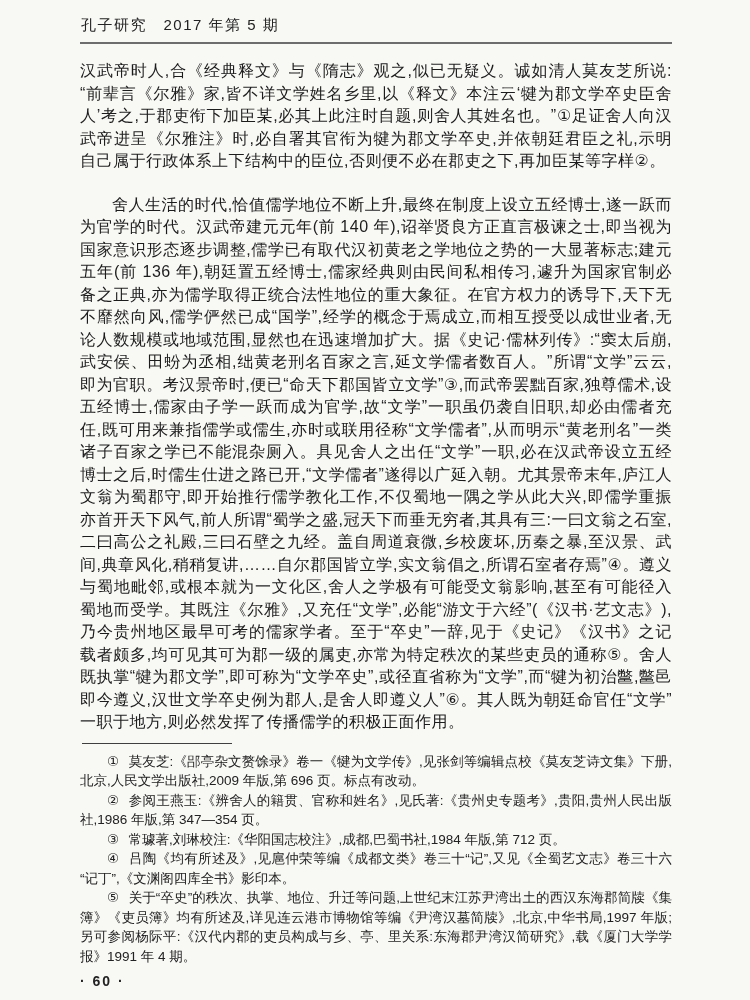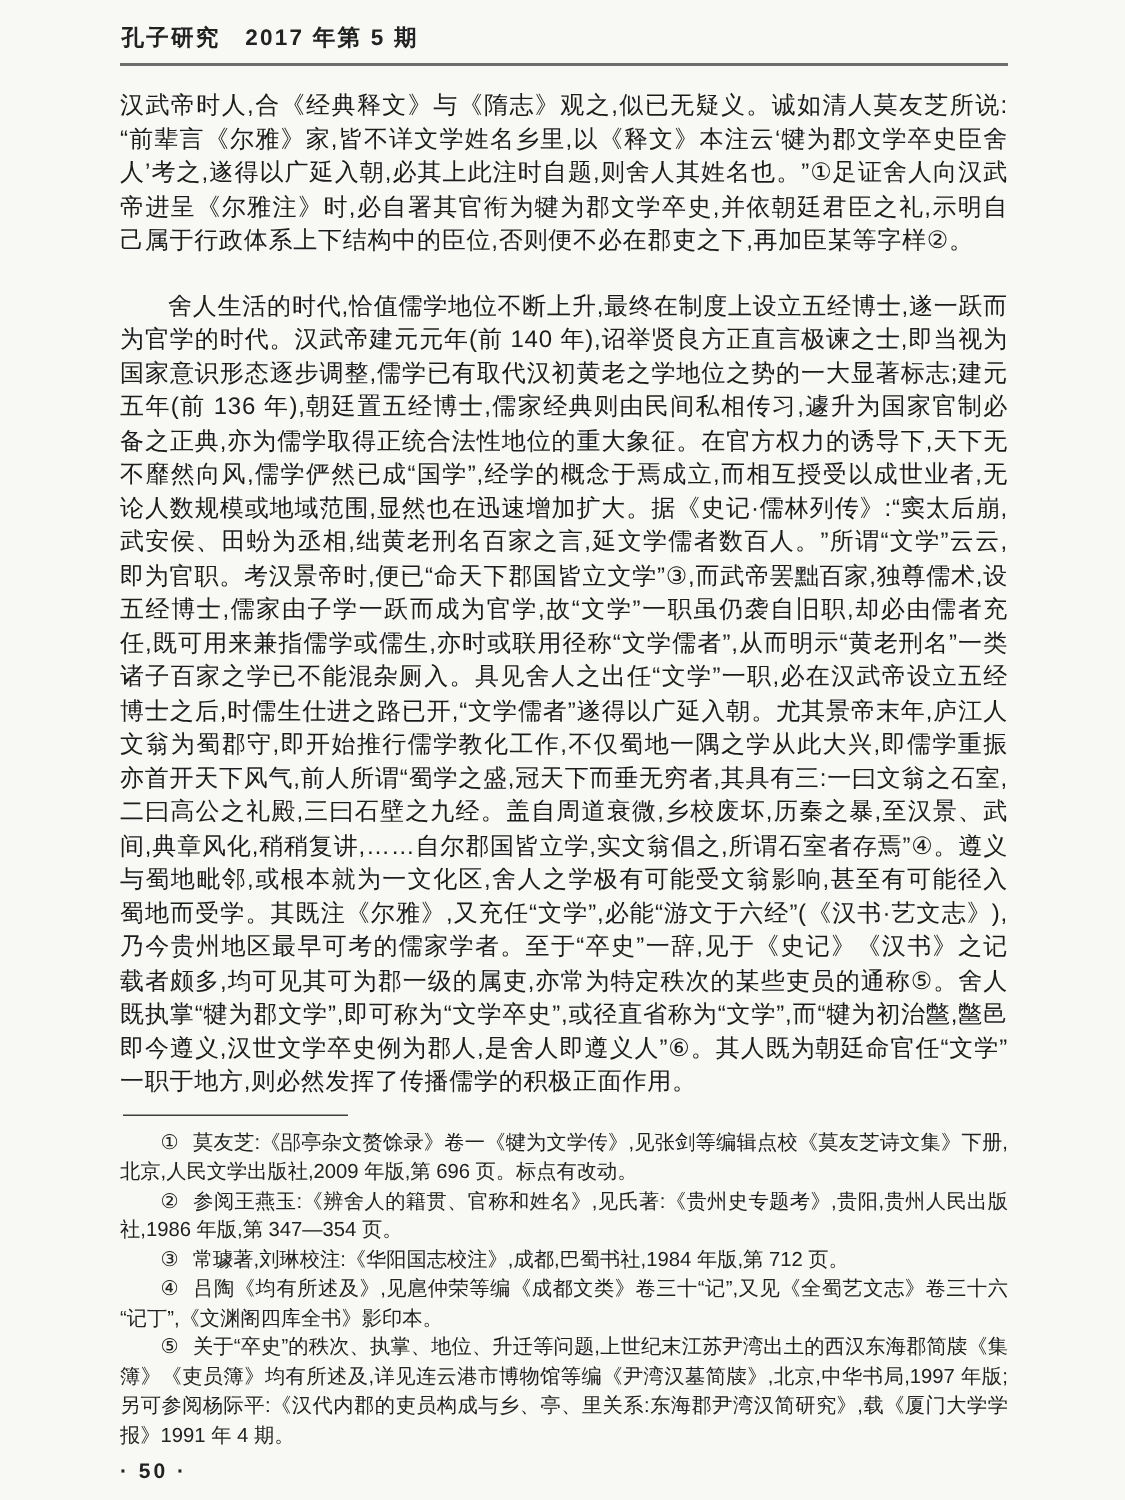--- a/index.html
+++ b/index.html
@@ -14,21 +14,21 @@
     margin: 0 auto;
     background: #f8f8f5;
     box-sizing: border-box;
     padding: 12px 78px 0 80px;
     overflow: hidden;
     color: #1c1c1c;
     font-family: "Liberation Sans", "DejaVu Sans", sans-serif;
   }
   .page-header .journal-title {
     font-size: 15px;
-    font-weight: bold;
+    font-weight: normal;
     letter-spacing: 1.5px;
     padding: 4px 0 7px 1px;
     color: #222;
   }
   .header-rule {
     height: 2px;
     background: #6d6d6d;
     width: 100%;
   }
   .article-body {
@@ -83,21 +83,21 @@
 <body>
 
 <div class="page">
 
   <header class="page-header">
     <div class="journal-title">孔子研究　2017 年第 5 期</div>
     <div class="header-rule"></div>
   </header>
 
   <main class="article-body">
-    <p class="body-para no-indent">汉武帝时人,合《经典释文》与《隋志》观之,似已无疑义。诚如清人莫友芝所说:“前辈言《尔雅》家,皆不详文学姓名乡里,以《释文》本注云‘犍为郡文学卒史臣舍人’考之,遂得以广延入朝,必其上此注时自题,则舍人其姓名也。”①足证舍人向汉武帝进呈《尔雅注》时,必自署其官衔为犍为郡文学卒史,并依朝廷君臣之礼,示明自己属于行政体系上下结构中的臣位,否则便不必在郡吏之下,再加臣某等字样②。</p>
+    <p class="body-para no-indent">汉武帝时人,合《经典释文》与《隋志》观之,似已无疑义。诚如清人莫友芝所说:“前辈言《尔雅》家,皆不详文学姓名乡里,以《释文》本注云‘犍为郡文学卒史臣舍人’考之,于郡吏衔下加臣某,必其上此注时自题,则舍人其姓名也。”①足证舍人向汉武帝进呈《尔雅注》时,必自署其官衔为犍为郡文学卒史,并依朝廷君臣之礼,示明自己属于行政体系上下结构中的臣位,否则便不必在郡吏之下,再加臣某等字样②。</p>
     <p class="body-para">舍人生活的时代,恰值儒学地位不断上升,最终在制度上设立五经博士,遂一跃而为官学的时代。汉武帝建元元年(前 140 年),诏举贤良方正直言极谏之士,即当视为国家意识形态逐步调整,儒学已有取代汉初黄老之学地位之势的一大显著标志;建元五年(前 136 年),朝廷置五经博士,儒家经典则由民间私相传习,遽升为国家官制必备之正典,亦为儒学取得正统合法性地位的重大象征。在官方权力的诱导下,天下无不靡然向风,儒学俨然已成“国学”,经学的概念于焉成立,而相互授受以成世业者,无论人数规模或地域范围,显然也在迅速增加扩大。据《史记·儒林列传》:“窦太后崩,武安侯、田蚡为丞相,绌黄老刑名百家之言,延文学儒者数百人。”所谓“文学”云云,即为官职。考汉景帝时,便已“命天下郡国皆立文学”③,而武帝罢黜百家,独尊儒术,设五经博士,儒家由子学一跃而成为官学,故“文学”一职虽仍袭自旧职,却必由儒者充任,既可用来兼指儒学或儒生,亦时或联用径称“文学儒者”,从而明示“黄老刑名”一类诸子百家之学已不能混杂厕入。具见舍人之出任“文学”一职,必在汉武帝设立五经博士之后,时儒生仕进之路已开,“文学儒者”遂得以广延入朝。尤其景帝末年,庐江人文翁为蜀郡守,即开始推行儒学教化工作,不仅蜀地一隅之学从此大兴,即儒学重振亦首开天下风气,前人所谓“蜀学之盛,冠天下而垂无穷者,其具有三:一曰文翁之石室,二曰高公之礼殿,三曰石壁之九经。盖自周道衰微,乡校废坏,历秦之暴,至汉景、武间,典章风化,稍稍复讲,……自尔郡国皆立学,实文翁倡之,所谓石室者存焉”④。遵义与蜀地毗邻,或根本就为一文化区,舍人之学极有可能受文翁影响,甚至有可能径入蜀地而受学。其既注《尔雅》,又充任“文学”,必能“游文于六经”(《汉书·艺文志》),乃今贵州地区最早可考的儒家学者。至于“卒史”一辞,见于《史记》《汉书》之记载者颇多,均可见其可为郡一级的属吏,亦常为特定秩次的某些吏员的通称⑤。舍人既执掌“犍为郡文学”,即可称为“文学卒史”,或径直省称为“文学”,而“犍为初治鄨,鄨邑即今遵义,汉世文学卒史例为郡人,是舍人即遵义人”⑥。其人既为朝廷命官任“文学”一职于地方,则必然发挥了传播儒学的积极正面作用。</p>
   </main>
 
   <div class="footnote-separator"></div>
 
   <section class="footnotes">
     <p class="footnote">
       <span class="fn-marker">①</span><span class="fn-text">莫友芝:《郘亭杂文赘馀录》卷一《犍为文学传》,见张剑等编辑点校《莫友芝诗文集》下册,北京,人民文学出版社,2009 年版,第 696 页。标点有改动。</span>
     </p>
     <p class="footnote">
@@ -109,16 +109,16 @@
     <p class="footnote">
       <span class="fn-marker">④</span><span class="fn-text">吕陶《均有所述及》,见扈仲荣等编《成都文类》卷三十“记”,又见《全蜀艺文志》卷三十六“记丁”,《文渊阁四库全书》影印本。</span>
     </p>
     <p class="footnote">
       <span class="fn-marker">⑤</span><span class="fn-text">关于“卒史”的秩次、执掌、地位、升迁等问题,上世纪末江苏尹湾出土的西汉东海郡简牍《集簿》《吏员簿》均有所述及,详见连云港市博物馆等编《尹湾汉墓简牍》,北京,中华书局,1997 年版;另可参阅杨际平:《汉代内郡的吏员构成与乡、亭、里关系:东海郡尹湾汉简研究》,载《厦门大学学报》1991 年 4 期。</span>
     </p>
 
   </section>
 
   <footer class="page-footer">
-    <span class="page-number">· 50 ·</span>
+    <span class="page-number">· 60 ·</span>
   </footer>
 
 </div>
 
 </body></html>

